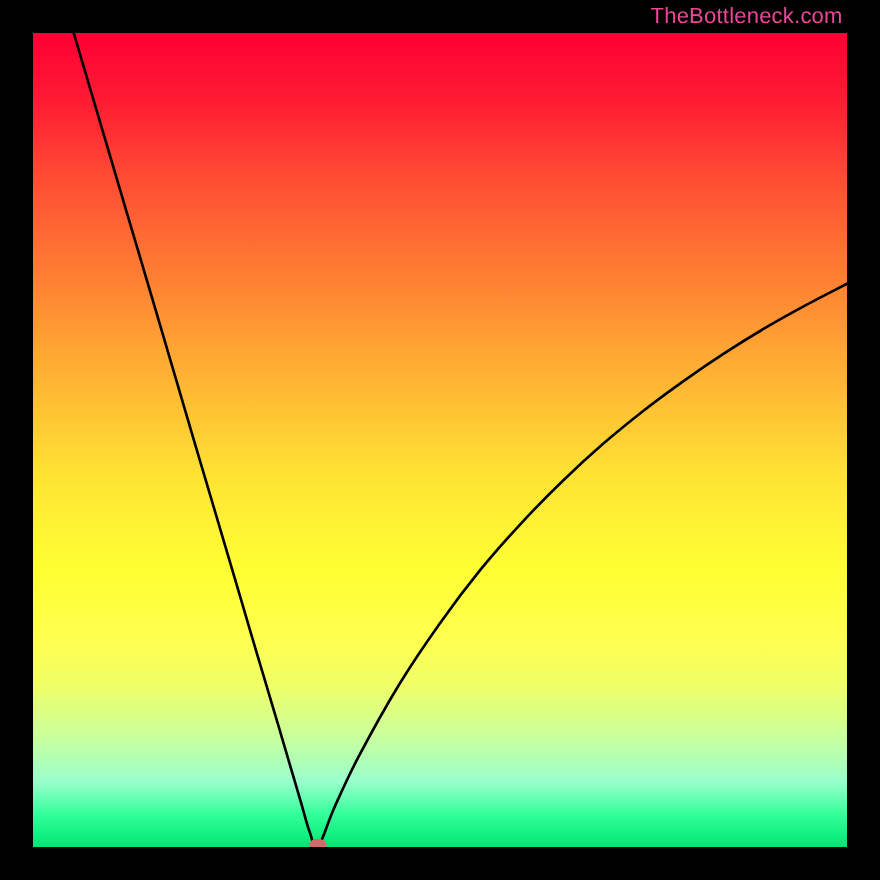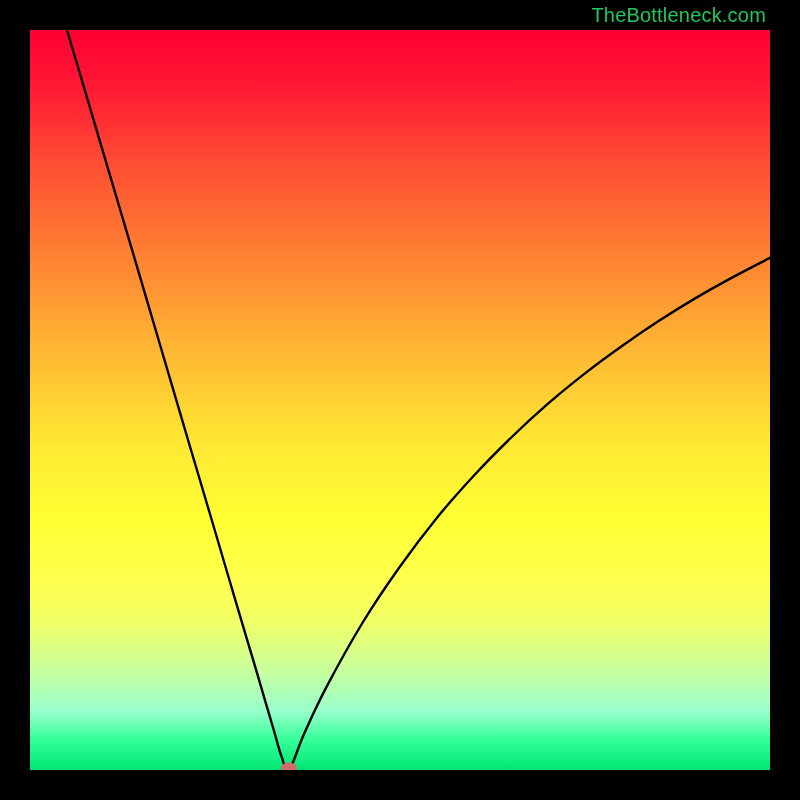--- a/index.html
+++ b/index.html
@@ -40,21 +40,21 @@
     inset: 0;
     width: 100%;
     height: 100%;
   }
   .watermark {
     position: absolute;
     top: 4px;
     right: 34px;
     font-family: Arial, Helvetica, sans-serif;
     font-size: 20px;
-    color: #22c55e;
+    color: #ec4899;
     letter-spacing: 0.2px;
   }
 </style>
 </head>
 <body>
 
 <div class="frame">
   <div class="plot-area">
     <div class="gradient-bg"></div>
     <svg class="curve" viewBox="0 0 740 740" preserveAspectRatio="none">

